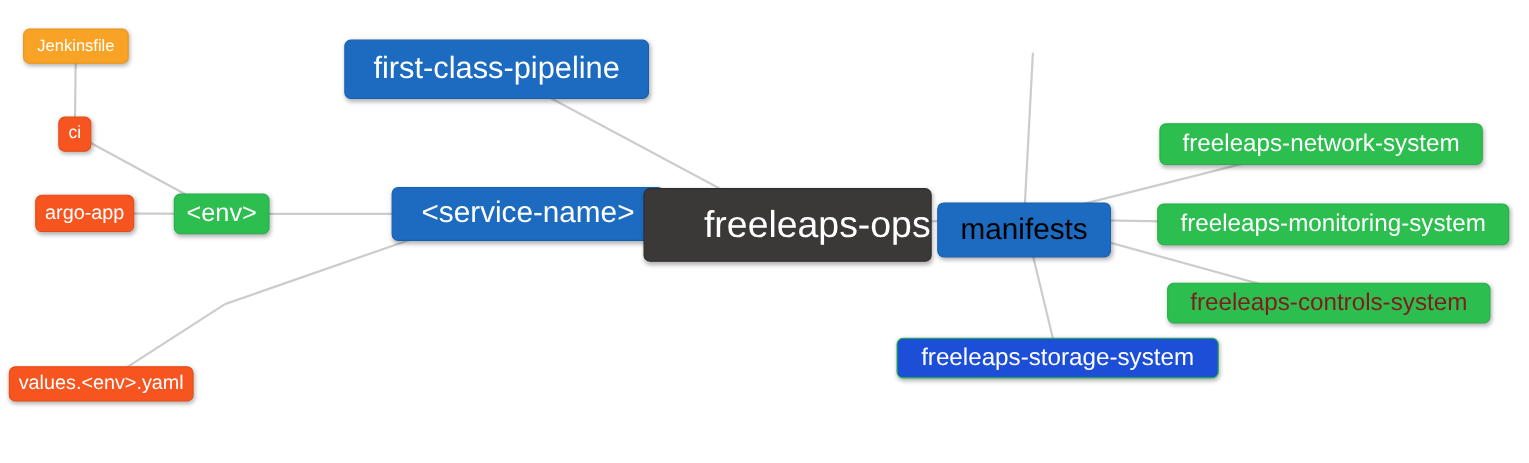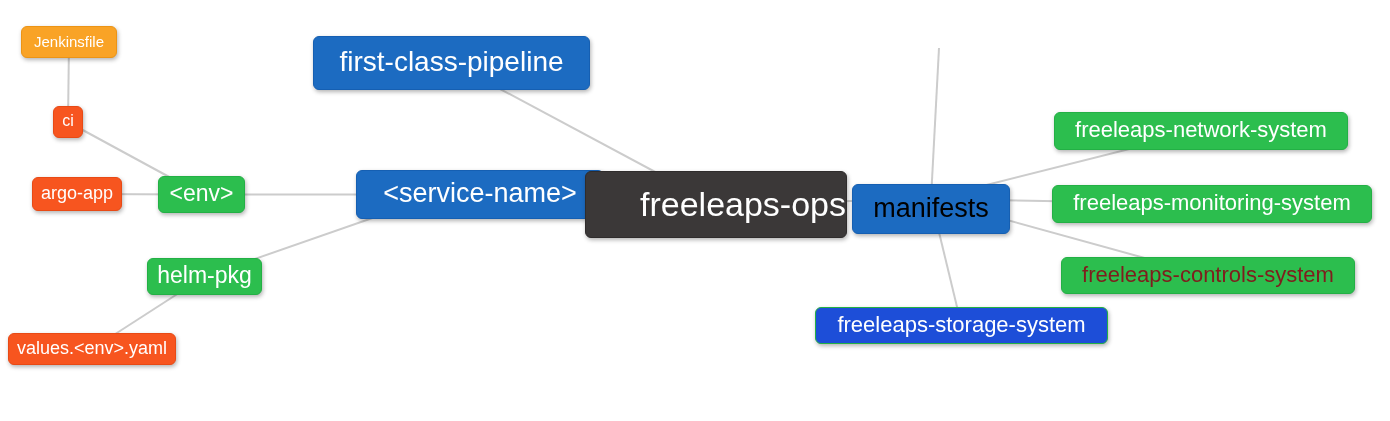--- a/index.html
+++ b/index.html
@@ -65,23 +65,20 @@
     </div>
     <div class="node" style="left: 53px; top: 106px; width: 30px; height: 32px; background: rgb(247, 85, 31); border-color: rgb(232, 74, 21); font-size: 16px; color: rgb(255, 255, 255);">
       <span class="label">ci</span>
     </div>
     <div class="node" style="left: 32px; top: 177px; width: 90px; height: 34px; background: rgb(247, 85, 31); border-color: rgb(232, 74, 21); font-size: 18px; color: rgb(255, 255, 255); text-align: right;">
       <span class="label">argo-app</span>
     </div>
     <div class="node" style="left: 158px; top: 176px; width: 87px; height: 37px; background: rgb(44, 190, 78); border-color: rgb(35, 176, 69); font-size: 23px; color: rgb(255, 255, 255);">
       <span class="label">&lt;env&gt;</span>
     </div>
-    <div class="node" style="left: 147px; top: 258px; width: 115px; height: 37px; background: rgb(44, 190, 78); border-color: rgb(35, 176, 69); font-size: 23px; color: rgb(255, 255, 255);">
-      <span class="label">helm-pkg</span>
-    </div>
     <div class="node" style="left: 8px; top: 333px; width: 168px; height: 32px; background: rgb(247, 85, 31); border-color: rgb(232, 74, 21); font-size: 18px; color: rgb(255, 255, 255);">
       <span class="label">values.&lt;env&gt;.yaml</span>
     </div>
     <div class="node" style="left: 313px; top: 36px; width: 277px; height: 54px; background: rgb(28, 107, 193); border-color: rgb(21, 95, 178); font-size: 28px; color: rgb(255, 255, 255);">
       <span class="label">first-class-pipeline</span>
     </div>
     <div class="node" style="left: 316px; top: 170px; width: 248px; height: 49px; background: rgb(28, 107, 193); border-color: rgb(21, 95, 178); font-size: 27px; color: rgb(255, 255, 255); margin-left: 40px;">
       <span class="label">&lt;service-name&gt;</span>
     </div>
     <div class="node" style="left: 585px; top: 171px; width: 262px; height: 67px; background: rgb(59, 56, 56); border-color: rgb(47, 44, 44); font-size: 34px; color: rgb(255, 255, 255); justify-content: flex-end;">

